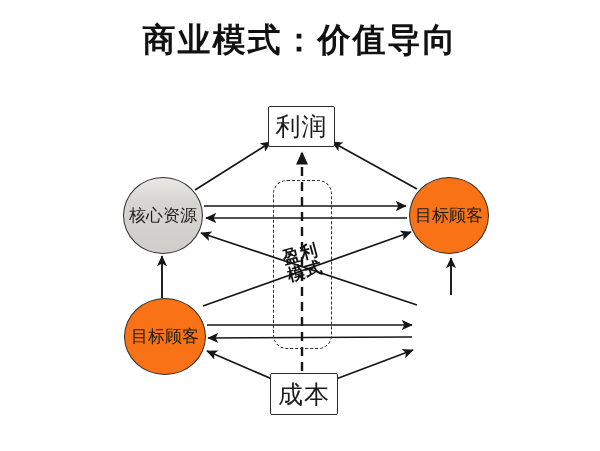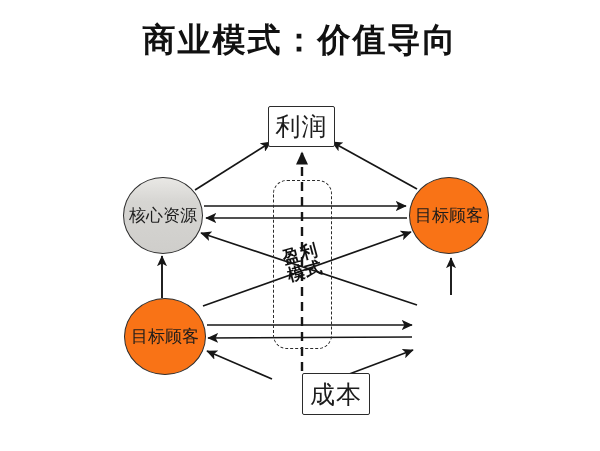--- a/index.html
+++ b/index.html
@@ -87,21 +87,21 @@
 
   <div class="node circle" style="left:409px;top:177px;width:80px;height:77px;">
     <span class="node-label">目标顾客</span>
   </div>
 
   <div class="node circle" style="left:124px;top:298px;width:82px;height:77px;">
     <span class="node-label">目标顾客</span>
   </div>
 
 
-  <div class="node rbox" style="left:270px;top:373px;width:68px;height:42px;margin-left:32px;">
+  <div class="node rbox" style="left:270px;top:373px;width:68px;height:42px;">
     <span class="node-label">成本</span>
   </div>
 
   <div class="pm-label">
     <div>盈利</div>
     <div>模式</div>
   </div>
 
 </div>
 

